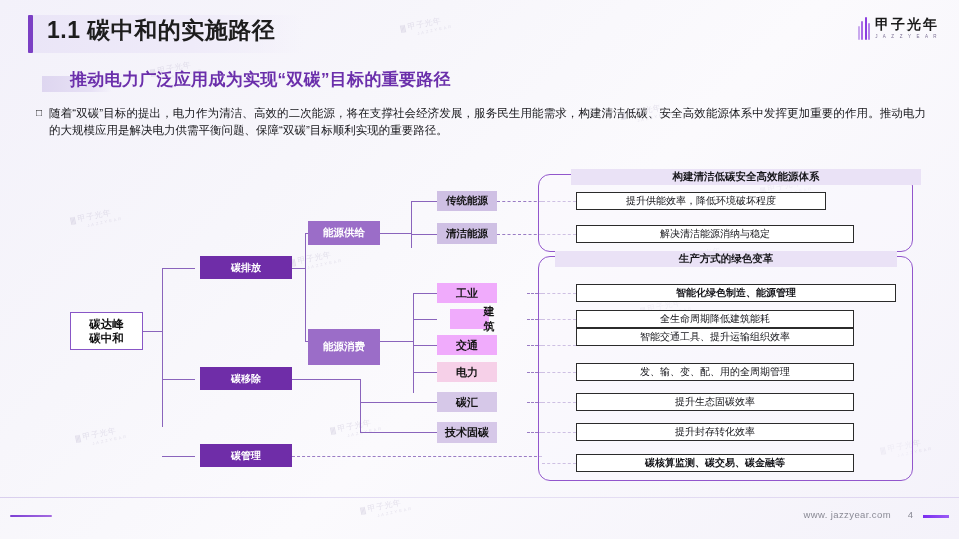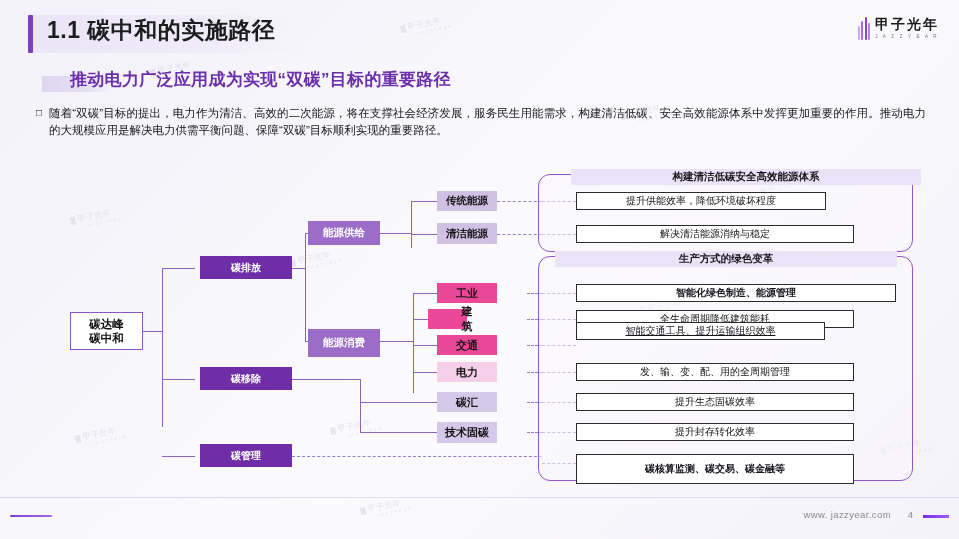--- a/index.html
+++ b/index.html
@@ -47,21 +47,21 @@
 
   
   .diagram{position:absolute;left:0;top:150px;width:959px;height:340px;}
   .node{position:absolute;display:flex;align-items:center;justify-content:center;
         text-align:center;box-sizing:border-box;}
   .n-root{background:#ffffff;border:1.2px solid #8856c6;color:#111;font-weight:700;
           font-size:11.5px;line-height:14px;}
   .n-l2{background:#6f2da8;color:#fff;font-weight:700;font-size:10px;}
   .n-l3{background:#9b6dc8;color:#fff;font-weight:700;font-size:10.5px;}
   .n-l4a{background:#cfc0e4;color:#141414;font-weight:700;font-size:10.5px;}
-  .n-l4b{background:#ec4899;color:#141414;font-weight:700;font-size:11px;}
+  .n-l4b{background:#f0abfc;color:#141414;font-weight:700;font-size:11px;}
   .n-l4c{background:#d6c8e8;color:#141414;font-weight:700;font-size:11px;}
   .n-l4pink{background:#f6d0e8;color:#141414;font-weight:700;font-size:11px;}
 
   
   .ln{position:absolute;background:#8a64bc;}
   .lnh{height:1px;}
   .lnv{width:1px;}
   .dash{position:absolute;height:0;border-top:1px dashed #9a7cc4;}
 
   
@@ -186,48 +186,48 @@
     <div class="node n-root" style="left:70px;top:162px;width:73px;height:38px;flex-direction:column;align-items:center;">
       <span>碳达峰</span>
       <span>碳中和</span>
     </div>
 
     <div class="node n-l2" style="left:200px;top:106px;width:92px;height:23px;">碳排放</div>
     <div class="node n-l2" style="left:200px;top:217px;width:92px;height:23px;">碳移除</div>
     <div class="node n-l2" style="left:200px;top:294px;width:92px;height:23px;">碳管理</div>
 
     <div class="node n-l3" style="left:308px;top:71px;width:72px;height:24px;">能源供给</div>
-    <div class="node n-l3" style="left:308px;top:179px;width:72px;height:28px;">能源消费</div>
+    <div class="node n-l3" style="left:308px;top:179px;width:72px;height:36px;">能源消费</div>
 
     <div class="node n-l4a" style="left:437px;top:41px;width:60px;height:20px;">传统能源</div>
     <div class="node n-l4a" style="left:437px;top:73px;width:60px;height:21px;">清洁能源</div>
 
     <div class="node n-l4b" style="left:437px;top:133px;width:60px;height:20px;">工业</div>
-    <div class="node n-l4b" style="left:428px;top:159px;width:36px;height:20px;padding-left:39px;">建筑</div>
+    <div class="node n-l4b" style="left:450px;top:159px;width:36px;height:20px;padding-left:39px;">建筑</div>
     <div class="node n-l4b" style="left:437px;top:185px;width:60px;height:20px;">交通</div>
     <div class="node n-l4pink" style="left:437px;top:212px;width:60px;height:20px;">电力</div>
 
     <div class="node n-l4c" style="left:437px;top:242px;width:60px;height:20px;">碳汇</div>
     <div class="node n-l4c" style="left:437px;top:272px;width:60px;height:21px;">技术固碳</div>
 
     <div class="panel" style="left:538px;top:24px;width:375px;height:78px;"></div>
     <div class="panel-hd" style="left:555px;top:19px;width:350px;height:16px;margin-left:16px;">构建清洁低碳安全高效能源体系</div>
     <div class="row" style="left:576px;top:42px;width:250px;height:18px;">提升供能效率，降低环境破坏程度</div>
     <div class="row" style="left:576px;top:75px;width:278px;height:18px;">解决清洁能源消纳与稳定</div>
 
     <div class="panel" style="left:538px;top:106px;width:375px;height:225px;"></div>
     <div class="panel-hd" style="left:555px;top:101px;width:342px;height:16px;">生产方式的绿色变革</div>
 
     <div class="row bold" style="left:576px;top:134px;width:320px;height:18px;">智能化绿色制造、能源管理</div>
     <div class="row" style="left:576px;top:160px;width:278px;height:18px;">全生命周期降低建筑能耗</div>
-    <div class="row" style="left:576px;top:172px;width:249px;height:18px;text-decoration:underline;">智能交通工具、提升运输组织效率</div>
+    <div class="row" style="left:576px;top:178px;width:278px;height:18px;">智能交通工具、提升运输组织效率</div>
     <div class="row" style="left:576px;top:243px;width:278px;height:18px;">提升生态固碳效率</div>
     <div class="row" style="left:576px;top:213px;width:278px;height:18px;">发、输、变、配、用的全周期管理</div>
     <div class="row" style="left:576px;top:273px;width:278px;height:18px;">提升封存转化效率</div>
-    <div class="row bold" style="left:576px;top:304px;width:278px;height:30px;">碳核算监测、碳交易、碳金融等</div>
+    <div class="row bold" style="left:576px;top:304px;width:278px;height:18px;">碳核算监测、碳交易、碳金融等</div>
   </div>
 
   <div class="foot-line"></div>
   <div class="foot-accent"></div>
   <div class="foot-url">www. jazzyear.com</div>
   <div class="foot-pg">4</div>
   <div class="foot-mark"></div>
 
 </div>
 

